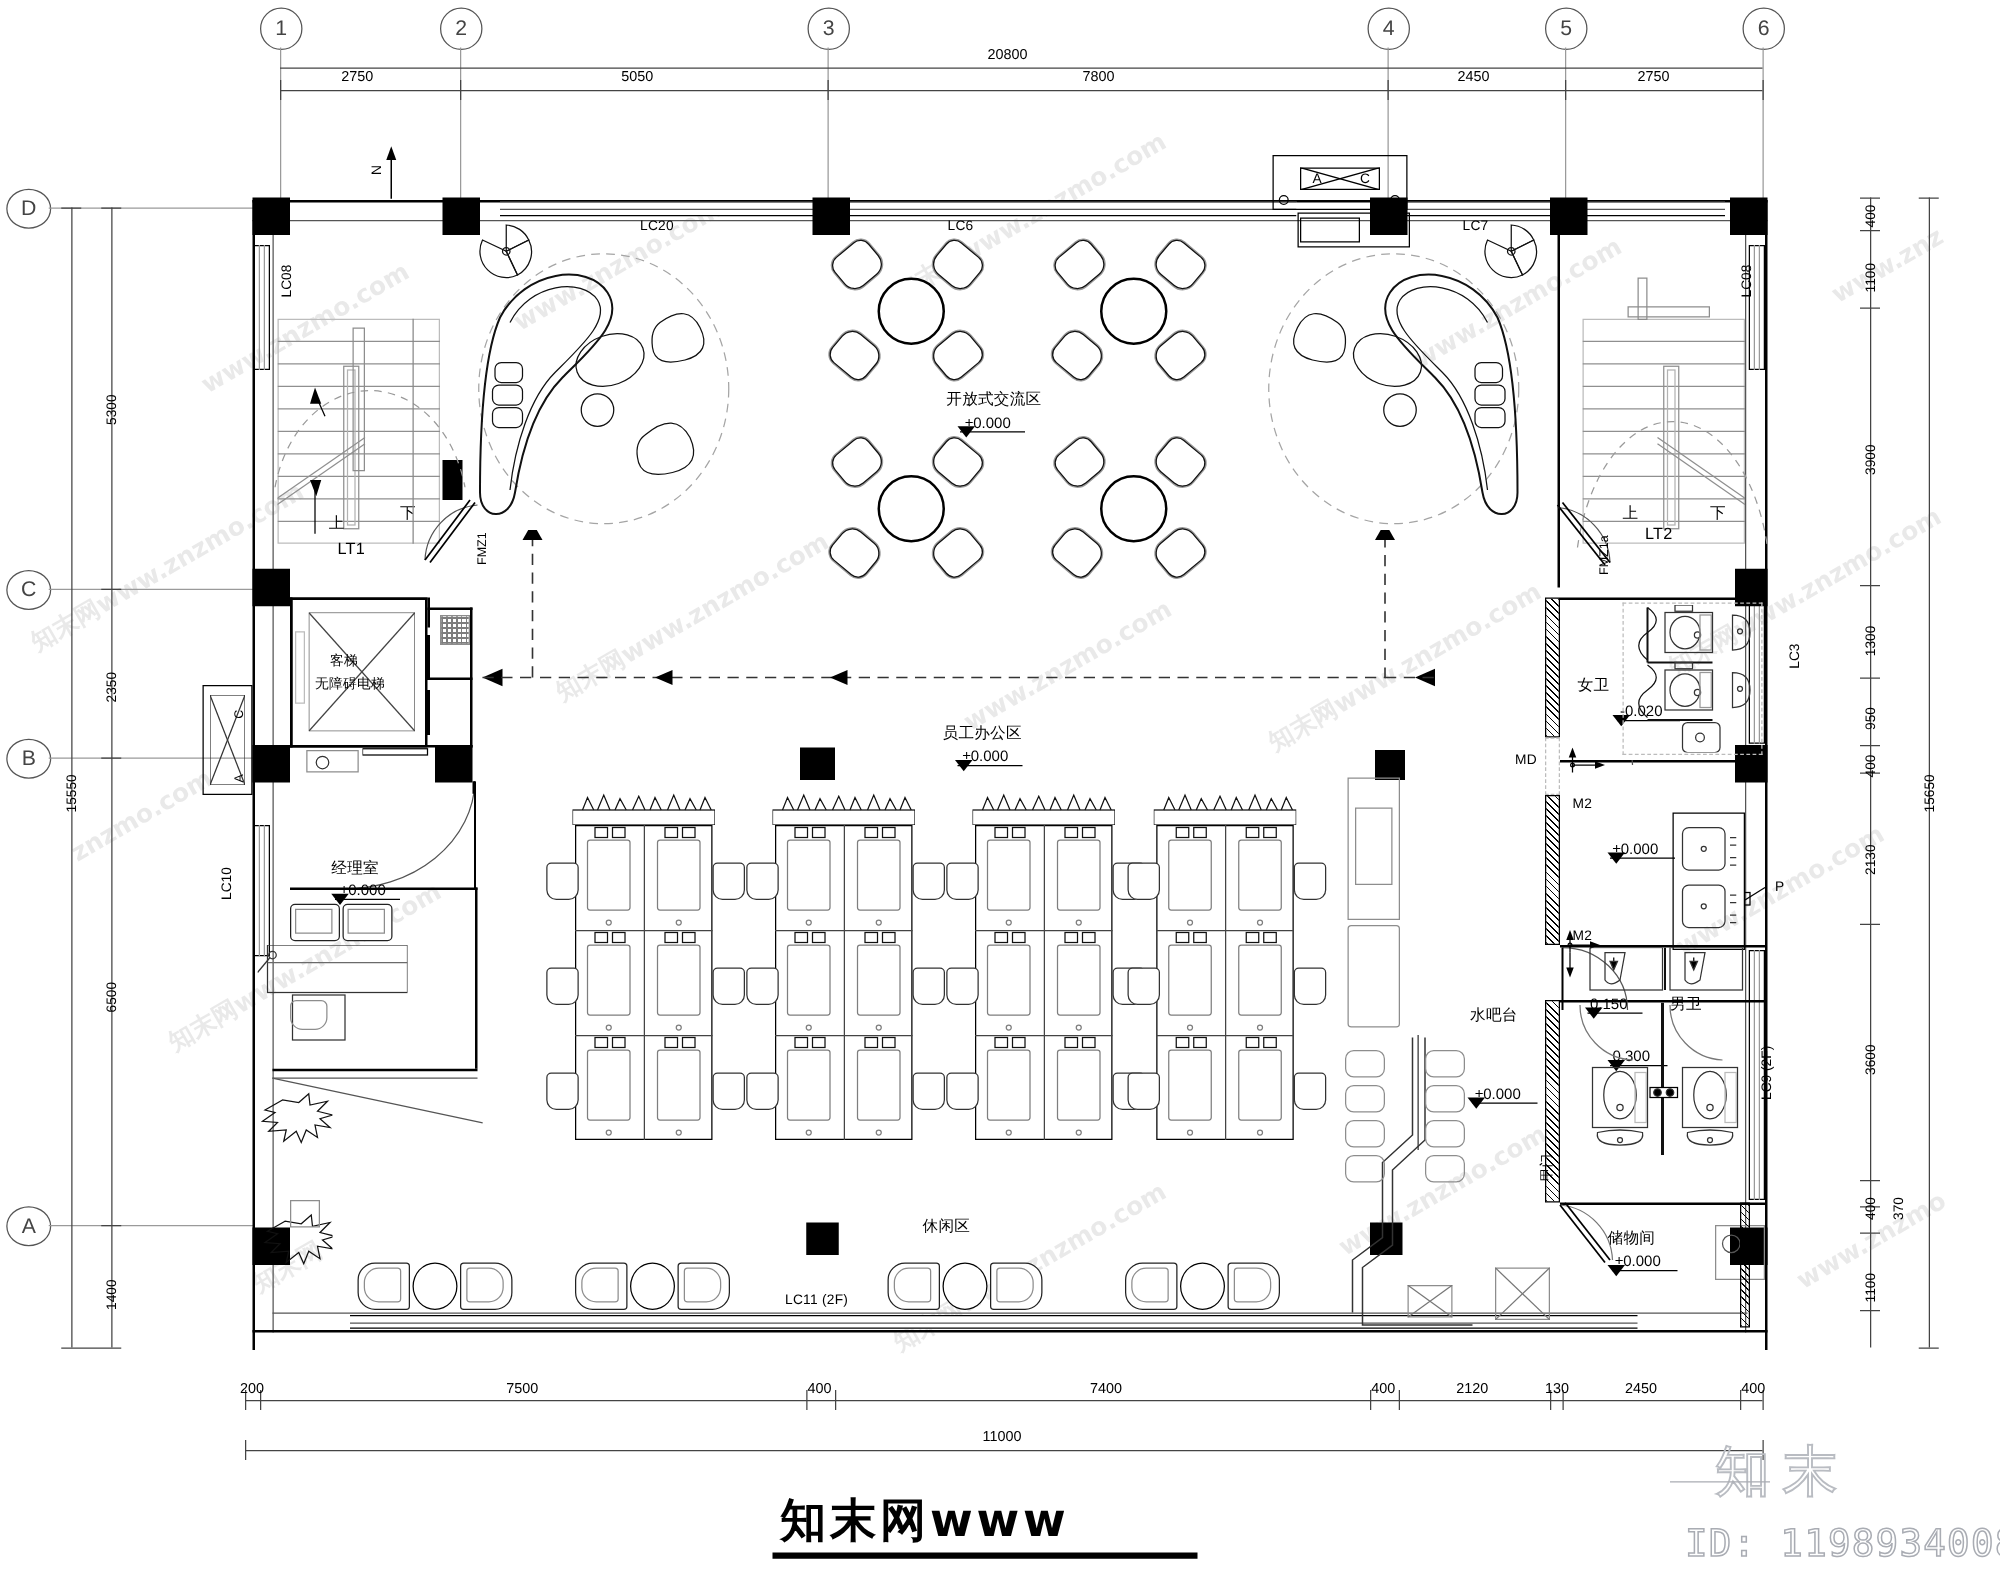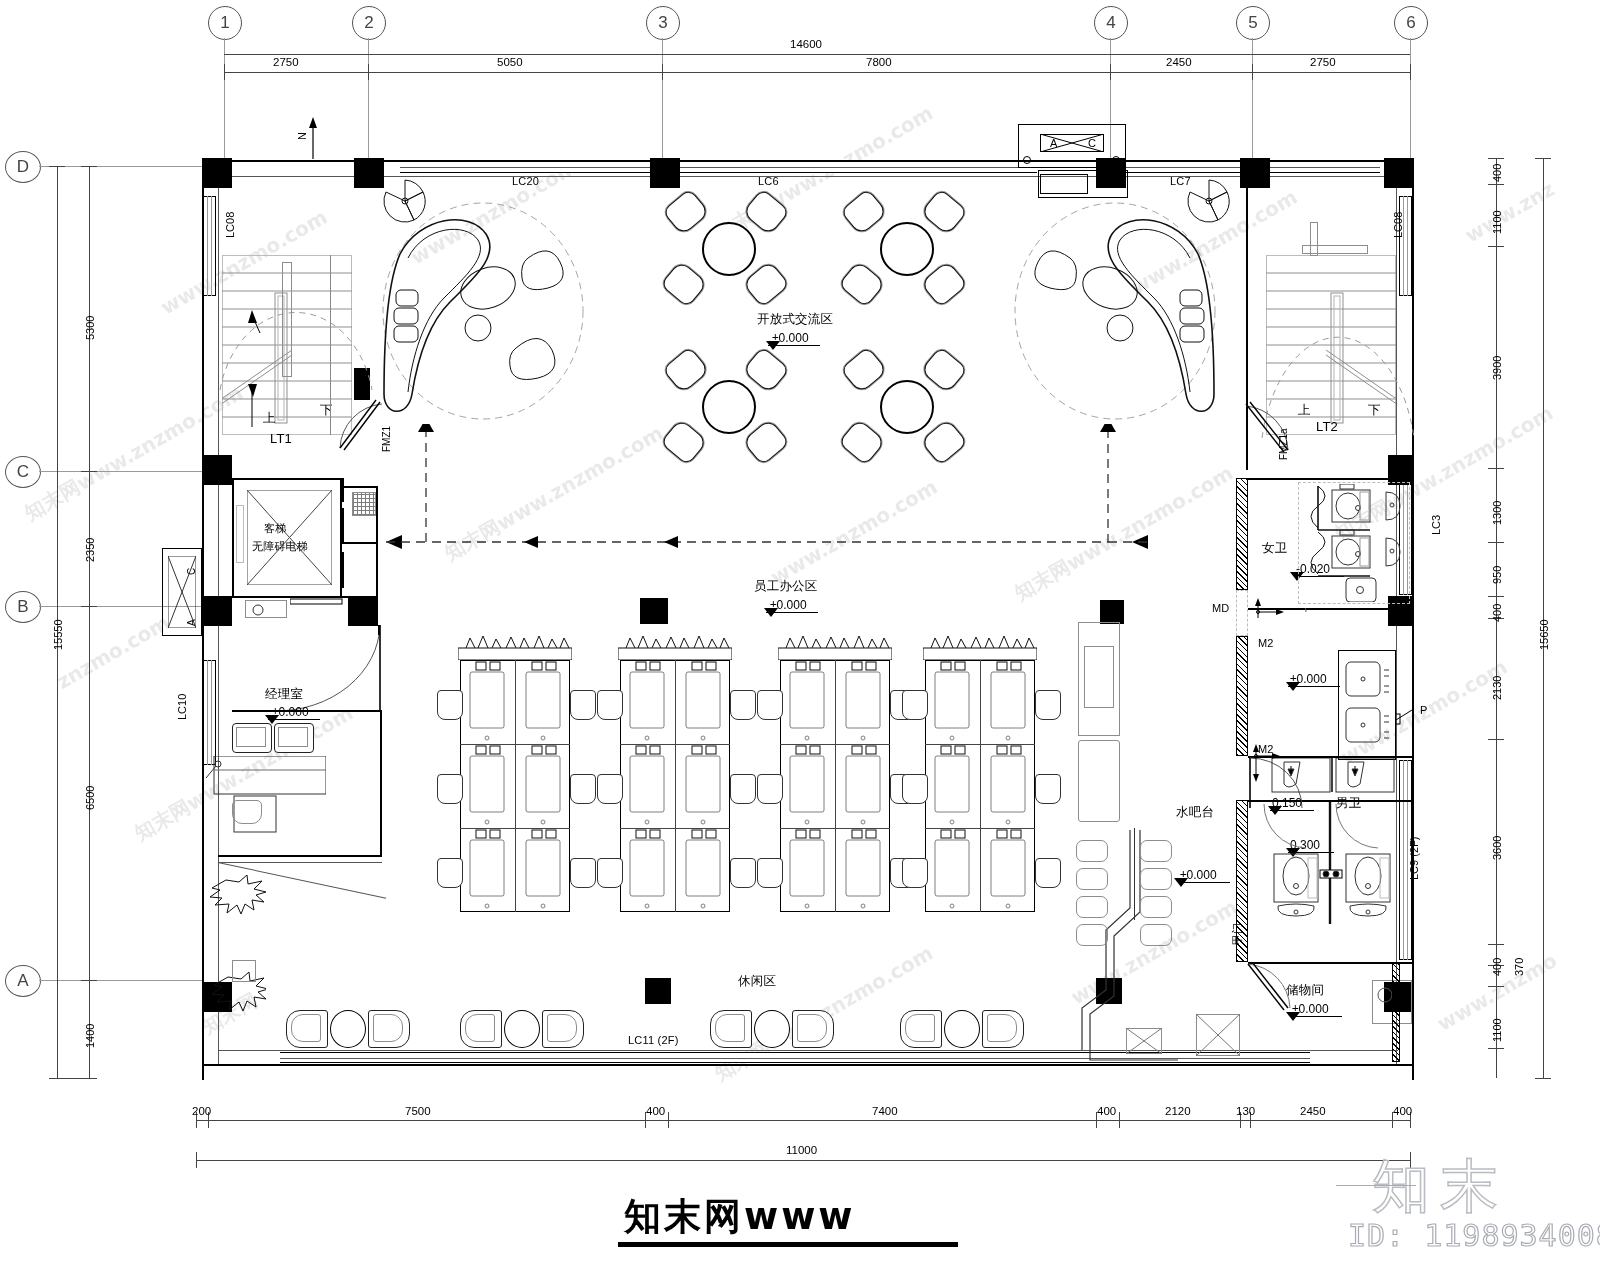--- a/index.html
+++ b/index.html
@@ -41,21 +41,21 @@
   .rtable{position:absolute;border:2px solid #000;border-radius:50%;background:#fff;}
   .sofa{position:absolute;border:1px solid #222;background:#fff;border-radius:4px;}
   .desk{position:absolute;border:1px solid #000;background:#fff;box-sizing:border-box;}
   .wchair{position:absolute;border:1px solid #333;border-radius:4px 4px 8px 8px;background:#fff;}
 
   
   .wm{position:absolute;color:rgba(120,120,120,.16);font-size:20px;font-weight:bold;
       white-space:nowrap;transform-origin:50% 50%;transform:rotate(-30deg);
       font-family:"DejaVu Sans",sans-serif;pointer-events:none;}
   .wmbig{position:absolute;pointer-events:none;}
-  .wmbig .z1{font-size:58px;color:transparent;-webkit-text-stroke:1.5px #b9bcc2;
+  .wmbig .z1{font-size:44px;color:transparent;-webkit-text-stroke:1.5px #b9bcc2;
       font-family:"DejaVu Sans",sans-serif;letter-spacing:10px;}
   .wmid{position:absolute;font-size:30px;color:transparent;-webkit-text-stroke:1.2px #a9acb3;
       font-family:"DejaVu Sans Mono",monospace;letter-spacing:1px;white-space:nowrap;}
 
   .title{position:absolute;font-family:"DejaVu Sans","Liberation Sans",sans-serif;
          font-size:37px;font-weight:bold;letter-spacing:3px;white-space:nowrap;}
   .titleline{position:absolute;height:5px;background:#000;}
 </style>
 </head>
 <body>
@@ -100,21 +100,21 @@
     </div>
 
   <div class="ln vl gray" style="left:224px;top:38px;height:122px;"></div>
   <div class="ln vl gray" style="left:368px;top:38px;height:122px;"></div>
   <div class="ln vl gray" style="left:662px;top:38px;height:122px;"></div>
   <div class="ln vl gray" style="left:1110px;top:38px;height:122px;"></div>
   <div class="ln vl gray" style="left:1252px;top:38px;height:122px;"></div>
   <div class="ln vl gray" style="left:1410px;top:38px;height:122px;"></div>
 
   <div class="ln hl thin" style="left:224px;top:54px;width:1186px;"></div>
-  <div class="dim" style="left:790px;top:38px;">14600</div>
+  <div class="dim" style="left:790px;top:38px;">20800</div>
 
   <div class="ln hl thin" style="left:224px;top:72px;width:1186px;"></div>
   <div class="ln vl thin" style="left:224px;top:64px;height:16px;"></div>
   <div class="ln vl thin" style="left:368px;top:64px;height:16px;"></div>
   <div class="ln vl thin" style="left:662px;top:64px;height:16px;"></div>
   <div class="ln vl thin" style="left:1110px;top:64px;height:16px;"></div>
   <div class="ln vl thin" style="left:1252px;top:64px;height:16px;"></div>
   <div class="ln vl thin" style="left:1410px;top:64px;height:16px;"></div>
   <div class="dim" style="left:273px;top:56px;">2750</div>
   <div class="dim" style="left:497px;top:56px;">5050</div>

